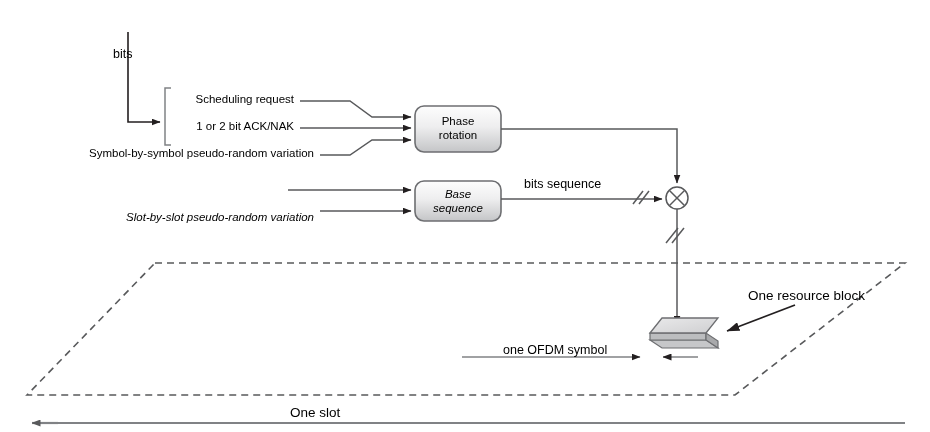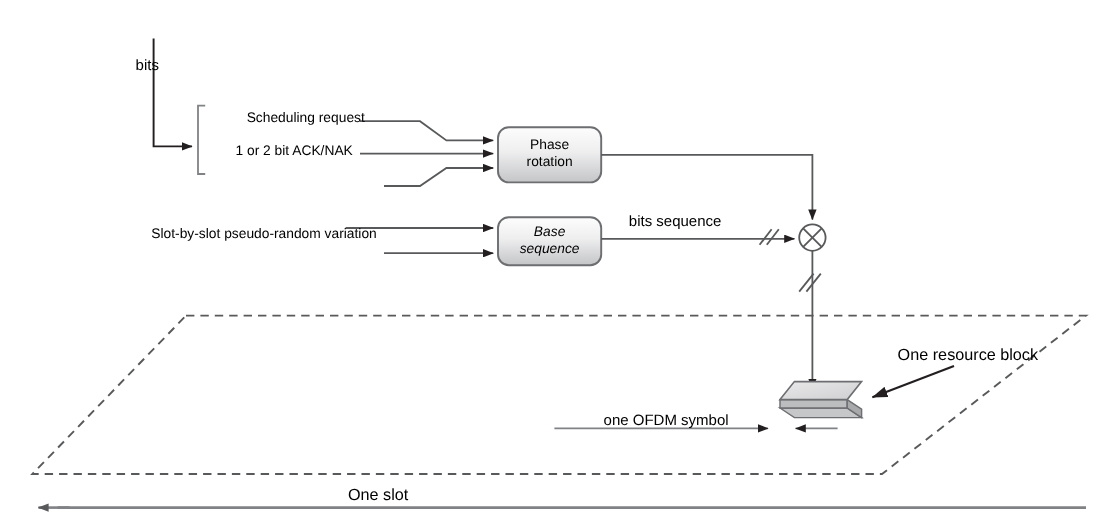--- a/index.html
+++ b/index.html
@@ -149,27 +149,28 @@
     </g>
 
     <g>
       <path d="M48,423 L905,423" fill="none" stroke="#808285" stroke-width="2.2"></path>
       <path d="M58,423 L32,423" fill="none" stroke="#808285" stroke-width="2.2" marker-end="url(#arrowSolidGray)"></path>
     </g>
   </svg>
 
   <div class="lbl lbl-12" style="left:113px; top:16px;margin-top:32px;">bits</div>
 
-  <div class="lbl lbl-11 lbl-right" style="left:184px; top:94px; width:120px;">Scheduling request</div>
+  <div class="lbl lbl-11 lbl-right" style="left:174px; top:94px; width:120px;">Scheduling request</div>
 
   <div class="lbl lbl-11 lbl-right" style="left:174px; top:121px; width:120px;">1 or 2 bit ACK/NAK</div>
 
+  <div class="lbl lbl-11 lbl-right" style="left:8px; top:148px; width:306px;">Symbol-by-symbol pseudo-random variation</div>
 
 
-  <div class="lbl lbl-11 lbl-right" style="left:8px; top:190px; width:306px;">Slot-by-slot pseudo-random variation</div>
+  <div class="lbl lbl-11 lbl-right" style="left:8px; top:212px; width:306px;font-style:italic;">Slot-by-slot pseudo-random variation</div>
 
   <div class="boxlabel" style="left:415px; top:115px;">
     <div>Phase</div>
     <div>rotation</div>
   </div>
 
   <div class="boxlabel" style="left:415px; top:188px;font-style:italic;">
     <div>Base</div>
     <div>sequence</div>
   </div>

